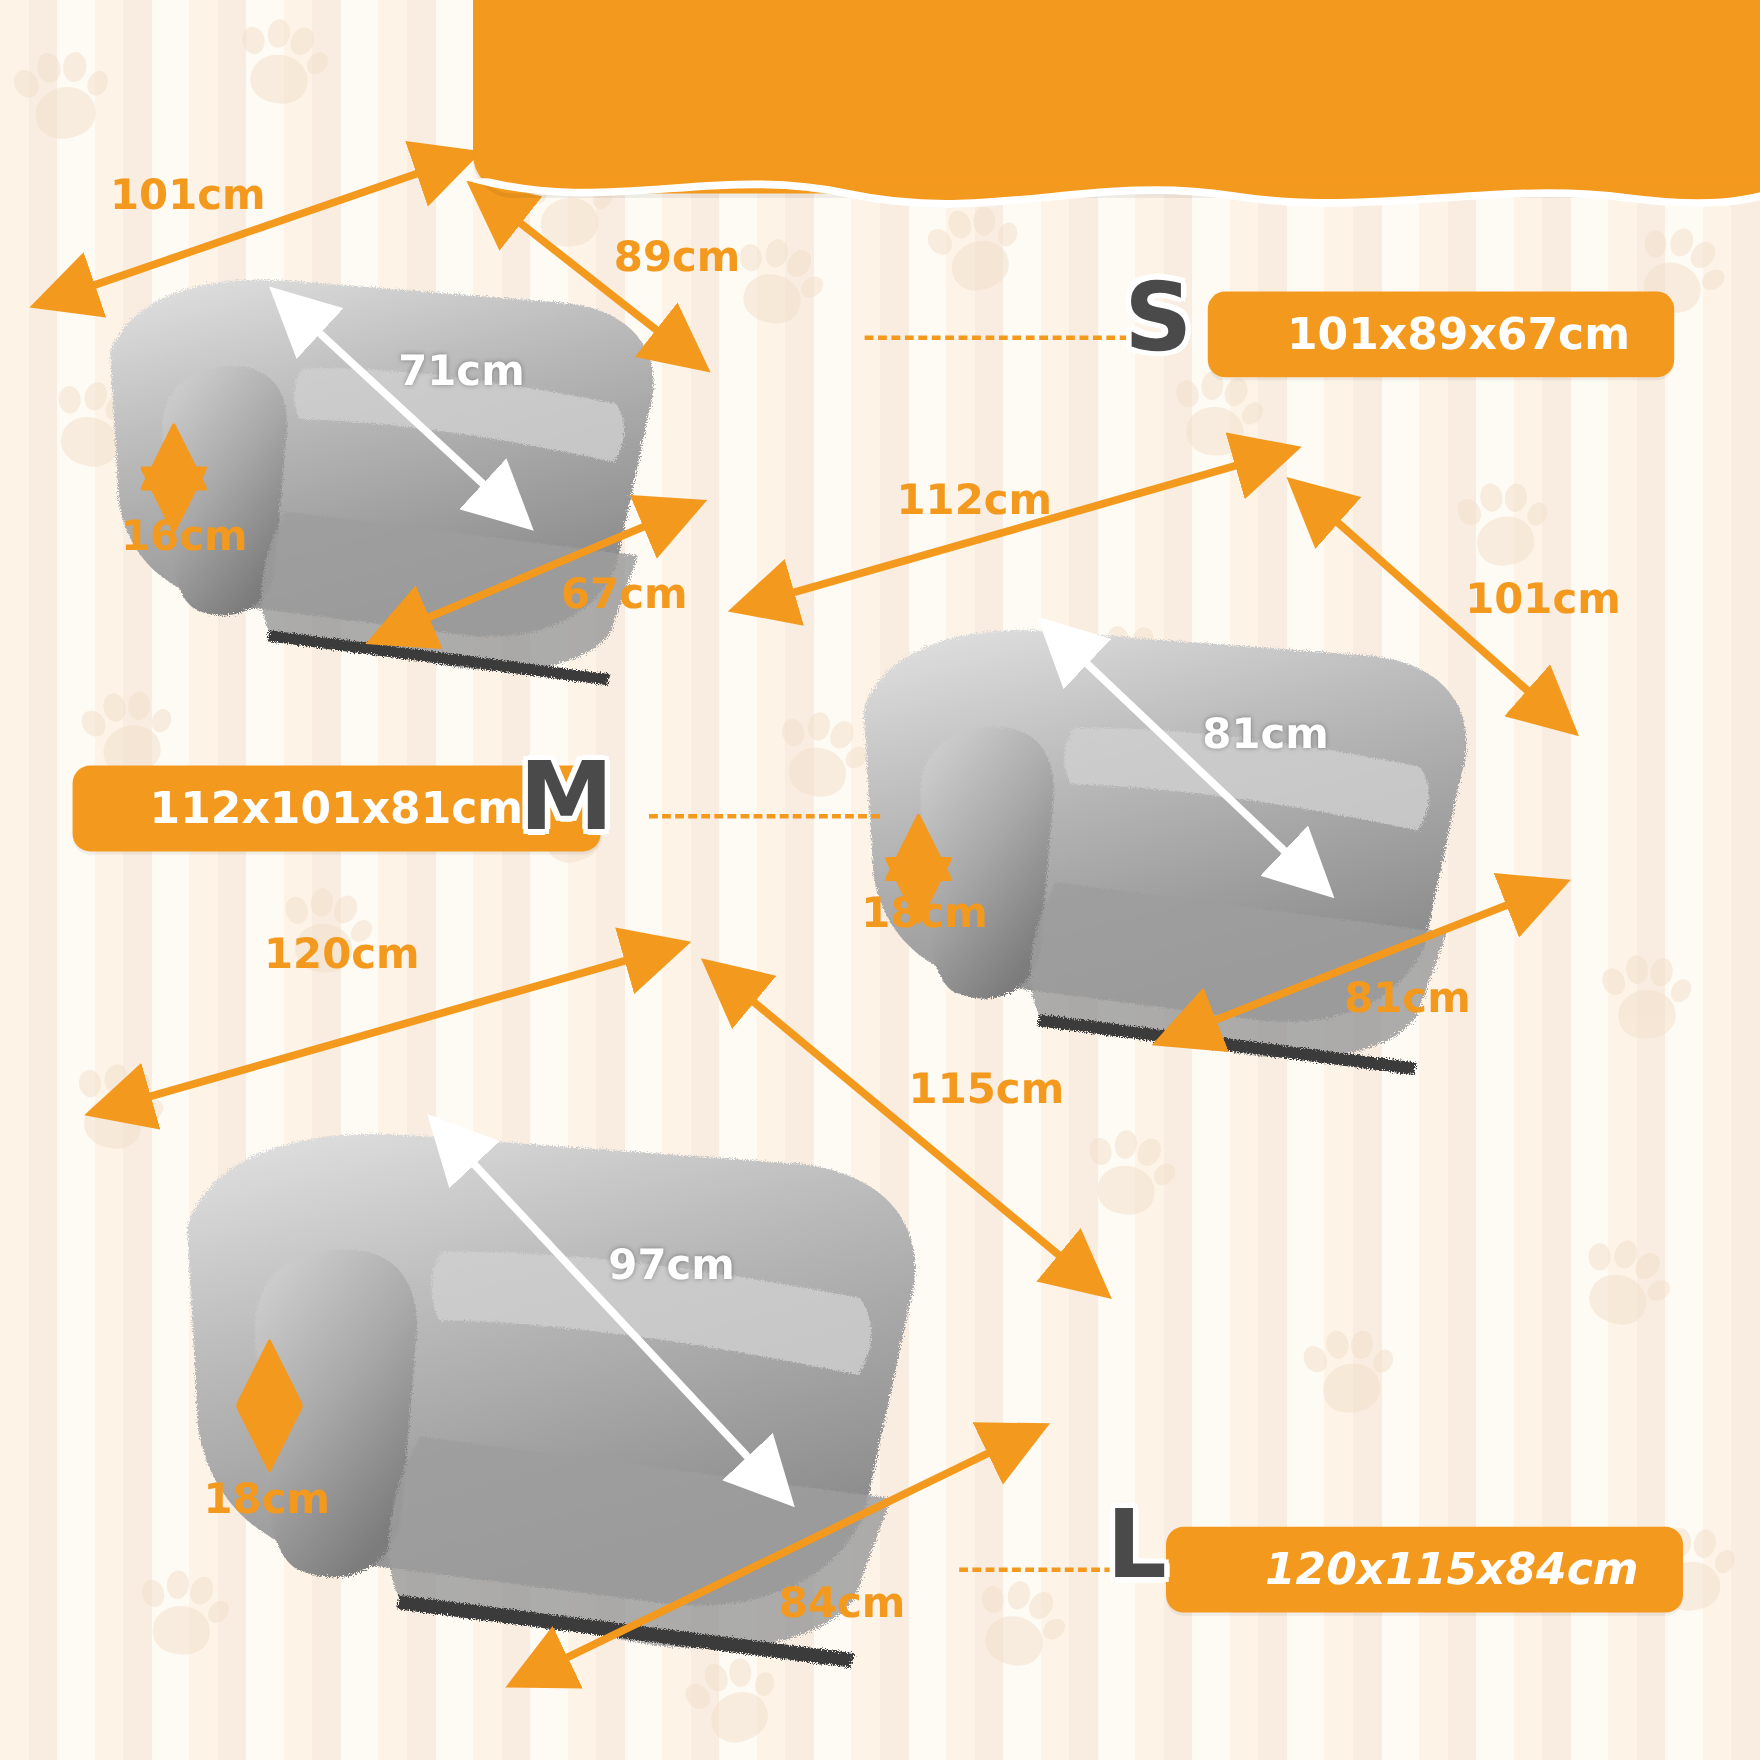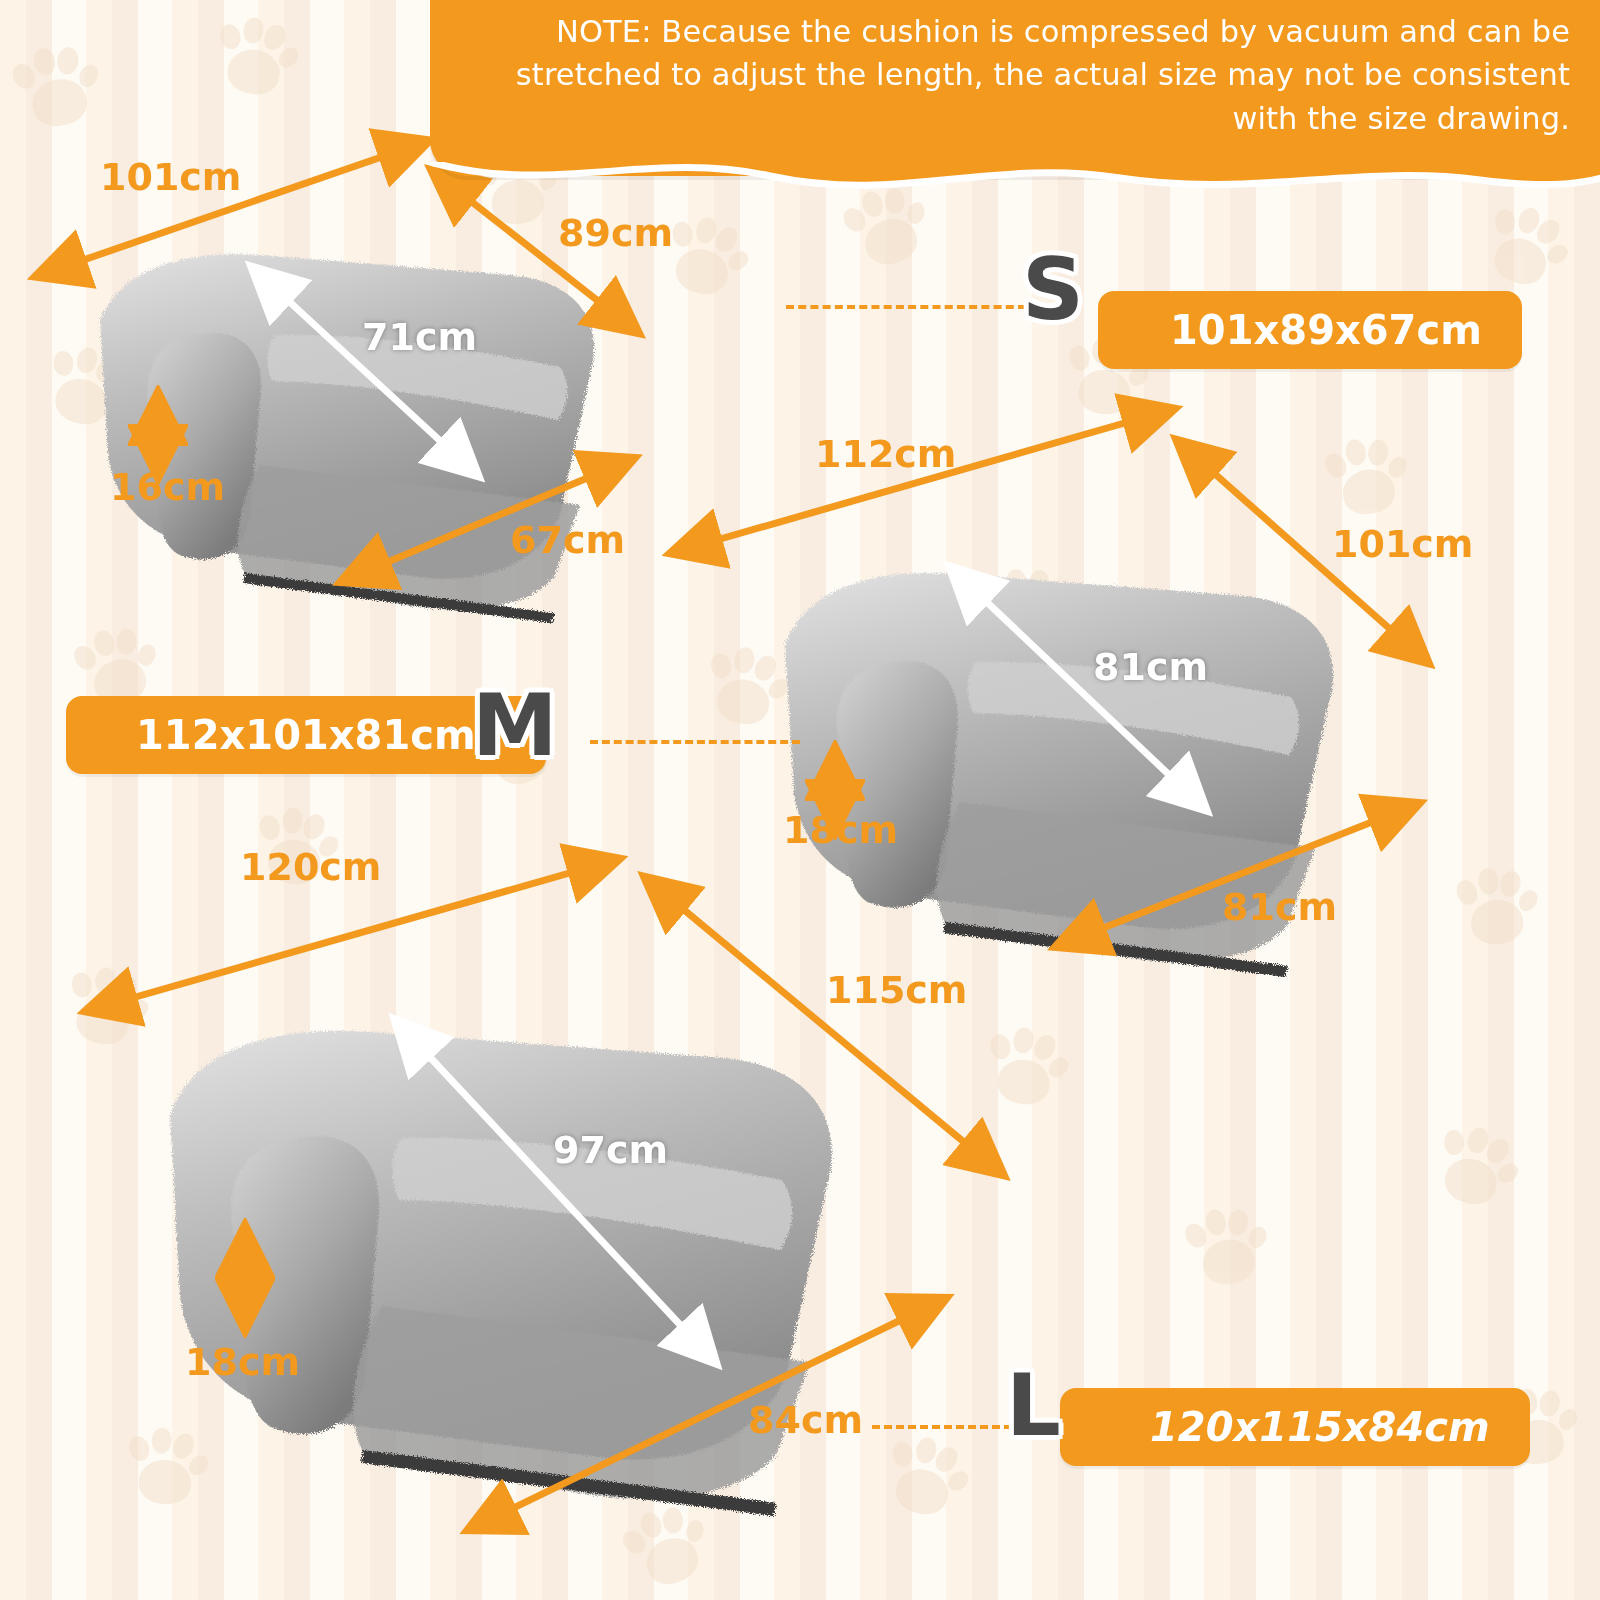--- a/index.html
+++ b/index.html
@@ -330,21 +330,20 @@
     <div class="paw" style="left:880px; top:1430px;transform:rotate(14deg);">
         <div class="pad main"></div>
         <div class="pad t1"></div>
         <div class="pad t2"></div>
         <div class="pad t3"></div>
         <div class="pad t4"></div>
       </div>
   </div>
 
   <div class="note-banner">
-    <div class="note-text">NOTE: Because the cushion is compressed by vacuum and can be stretched to adjust the length, the actual size may not be consistent with the size drawing.</div>
     <svg class="wave" viewBox="0 0 1190 40" preserveAspectRatio="none">
       <path d="M0,0 C120,34 220,-12 340,14 C470,42 560,-4 690,16 C820,36 930,2 1050,18 C1120,27 1160,22 1190,10 L1190,0 Z" fill="#f3991e"></path>
       <path d="M0,0 C120,34 220,-12 340,14 C470,42 560,-4 690,16 C820,36 930,2 1050,18 C1120,27 1160,22 1190,10" fill="none" stroke="#ffffff" stroke-width="7"></path>
     </svg>
   </div>
 
   <svg class="bed" style="left:60px; top:215px; width:640px; height:420px;" viewBox="0 0 640 420">
     <defs>
       <linearGradient id="furA" x1="0" y1="0" x2="0.4" y2="1">
         <stop offset="0%" stop-color="#e2e2e2"></stop>
@@ -405,21 +404,21 @@
     <line x1="20" y1="140" x2="305" y2="20" stroke="#f3991e" stroke-width="7" marker-end="url(#ah)" marker-start="url(#ahs)"></line>
   </svg>
   <div class="mlabel" style="left:510px; top:518px;">67cm</div>
 
   <svg class="measure" style="left:128px; top:385px; width:60px; height:100px;" viewBox="0 0 60 100">
     <line x1="30" y1="12" x2="30" y2="88" stroke="#f3991e" stroke-width="7" marker-end="url(#ah)" marker-start="url(#ahs)"></line>
   </svg>
   <div class="mlabel" style="left:110px; top:465px;">16cm</div>
 
   <div class="dashline" style="left:786px; top:305px; width:240px;"></div>
-  <div class="size-pill" style="left:1098px; top:265px; width:424px;margin-top:26px;">
+  <div class="size-pill" style="left:1098px; top:265px; width:424px;">
     <div class="dims" style="margin-left:72px;">101x89x67cm</div>
   </div>
   <div class="size-letter" style="left:1022px; top:246px;">S</div>
 
   <svg class="bed" style="left:740px; top:530px; width:700px; height:460px;" viewBox="0 0 700 460">
     <g filter="url(#fuzz)">
       <path d="M45,115 C65,60 130,38 215,44 L505,66 C580,74 605,122 588,176 L555,330 C532,384 468,406 402,397 L165,366 C100,356 62,318 54,264 Z" fill="url(#furA)"></path>
       <path d="M100,220 C88,165 110,133 163,131 C206,130 222,160 217,203 L206,330 C201,373 162,386 130,373 C100,360 105,292 100,220 Z" fill="url(#furB)"></path>
       <path d="M220,272 L575,318 L548,394 C520,432 444,438 384,427 L205,394 C189,362 198,310 220,272 Z" fill="#9e9e9e" opacity="0.85"></path>
       <path d="M236,132 C330,130 440,145 551,167 C564,187 560,208 549,225 C429,200 324,185 233,183 C225,165 226,145 236,132 Z" fill="#cfcfcf" opacity="0.8"></path>
@@ -479,21 +478,21 @@
   <div class="mlabel" style="left:826px; top:968px;">115cm</div>
 
   <svg class="measure" style="left:378px; top:1005px; width:370px; height:380px;" viewBox="0 0 370 380">
     <line x1="20" y1="18" x2="335" y2="355" stroke="#ffffff" stroke-width="7" marker-end="url(#ahw)" marker-start="url(#ahws)"></line>
   </svg>
   <div class="mlabel white" style="left:553px; top:1128px;">97cm</div>
 
   <svg class="measure" style="left:450px; top:1280px; width:520px; height:270px;" viewBox="0 0 520 270">
     <line x1="22" y1="248" x2="492" y2="20" stroke="#f3991e" stroke-width="7" marker-end="url(#ah)" marker-start="url(#ahs)"></line>
   </svg>
-  <div class="mlabel" style="left:708px; top:1398px;margin-left:40px;">84cm</div>
+  <div class="mlabel" style="left:708px; top:1435px;">84cm</div>
 
   <svg class="measure" style="left:215px; top:1218px; width:60px; height:120px;" viewBox="0 0 60 120">
     <line x1="30" y1="12" x2="30" y2="108" stroke="#f3991e" stroke-width="7" marker-end="url(#ah)" marker-start="url(#ahs)"></line>
   </svg>
   <div class="mlabel" style="left:185px; top:1340px;">18cm</div>
 
   <div class="dashline" style="left:872px; top:1425px; width:200px;"></div>
   <div class="size-pill" style="left:1060px; top:1388px; width:470px;font-style:italic;">
     <div class="dims" style="margin-left:90px;">120x115x84cm</div>
   </div>

